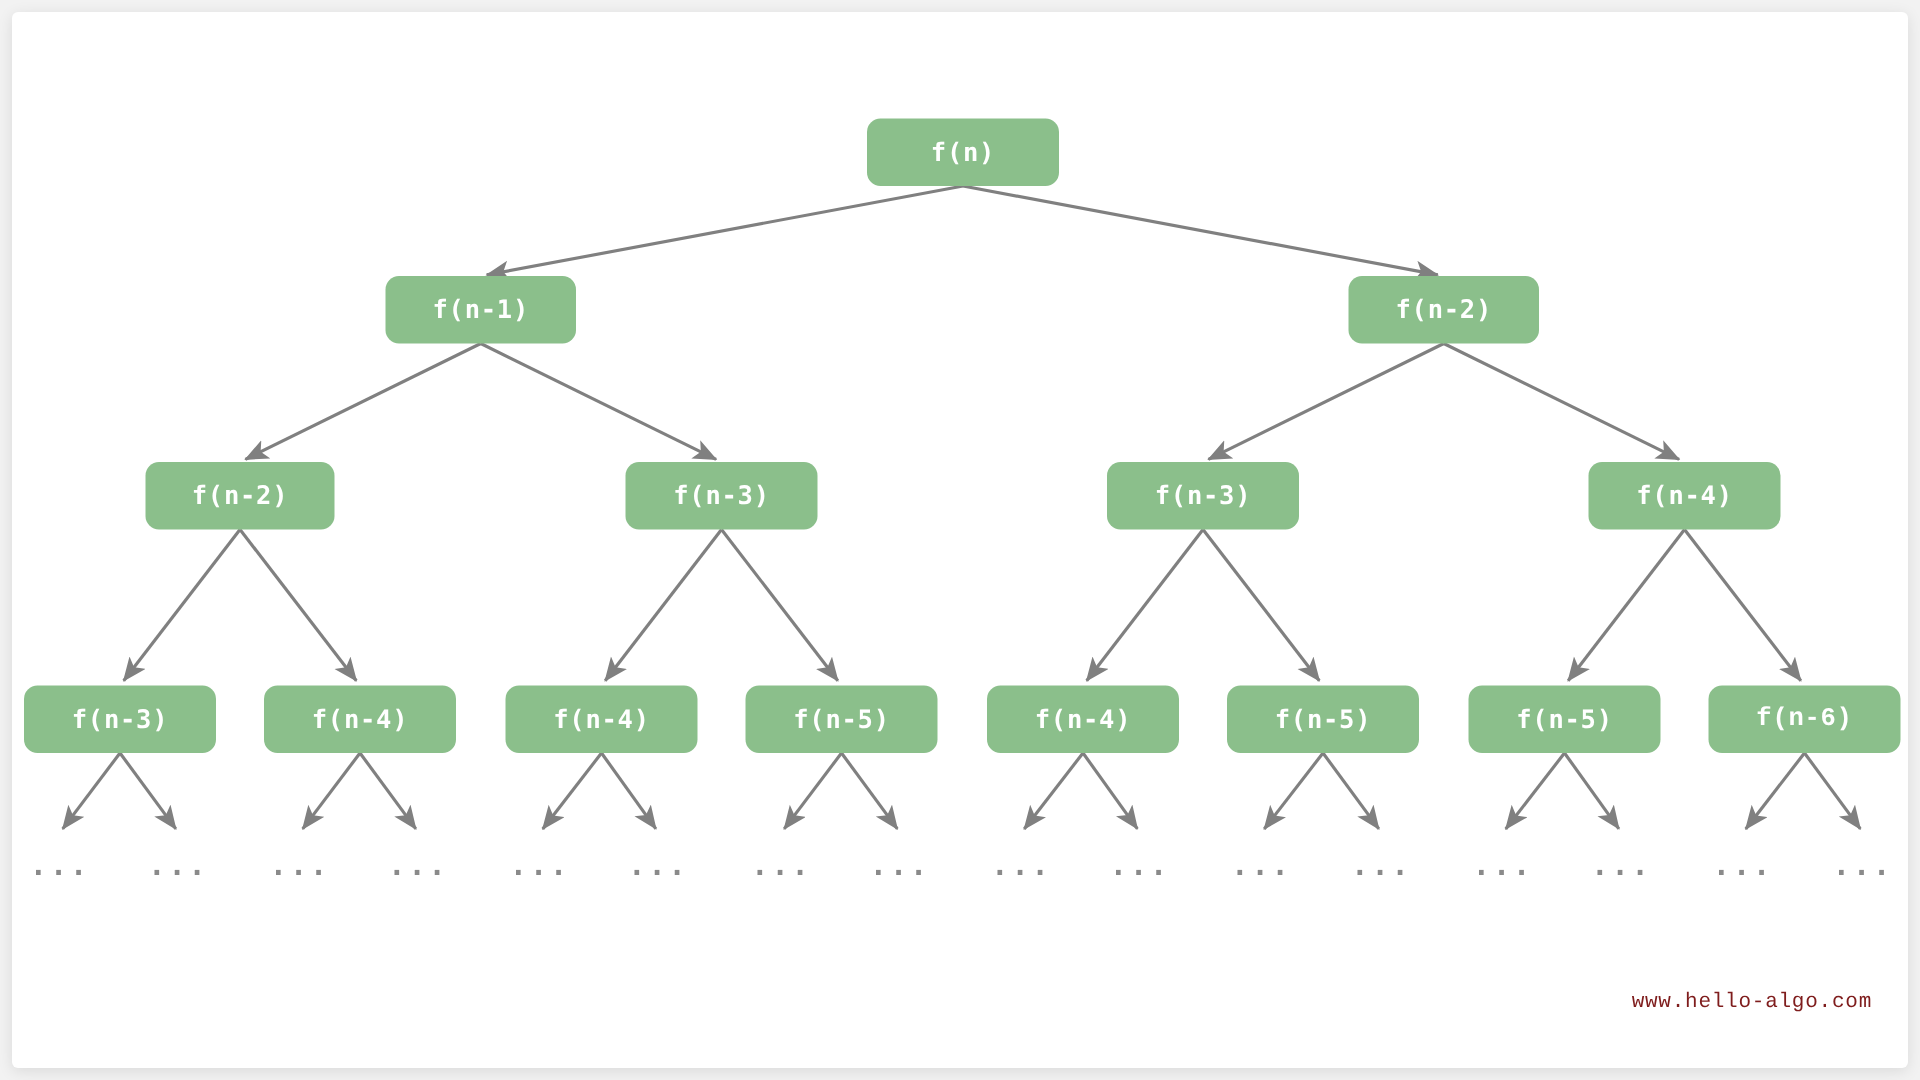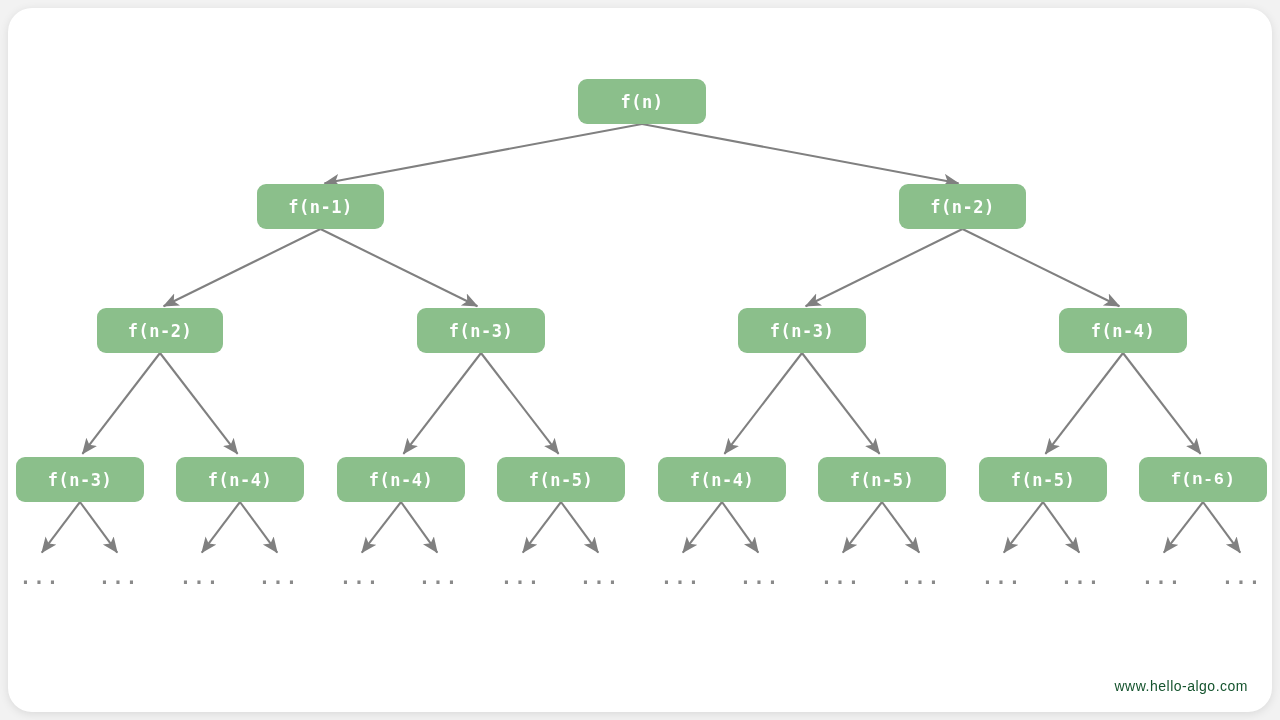--- a/index.html
+++ b/index.html
@@ -13,21 +13,21 @@
     font-family: "DejaVu Sans Mono", monospace;
     overflow: hidden;
   }
   .card {
     position: absolute;
     left: 8px;
     top: 8px;
     width: 1264px;
     height: 704px;
     background: #ffffff;
-    border-radius: 24px;
+    border-radius: 4px;
     box-shadow: 0 2px 10px rgba(0,0,0,0.10);
     overflow: hidden;
   }
   .canvas {
     position: absolute;
     left: 0;
     top: 0;
     width: 1264px;
     height: 704px;
   }
@@ -64,23 +64,23 @@
     display: flex;
     align-items: center;
     justify-content: center;
     width: 40px;
     height: 20px;
     transform: translateX(-20px);
   }
   .watermark {
     position: absolute;
     right: 24px;
-    bottom: 18px;
-    color: #14532d;
-    font-family: Liberation Sans, sans-serif;
+    bottom: 36px;
+    color: #7f1d1d;
+    font-family: Liberation Mono, monospace;
     font-size: 14px;
     letter-spacing: 0.5px;
   }
 </style>
 </head>
 <body>
 
 <div class="card">
   <div class="canvas">
 

